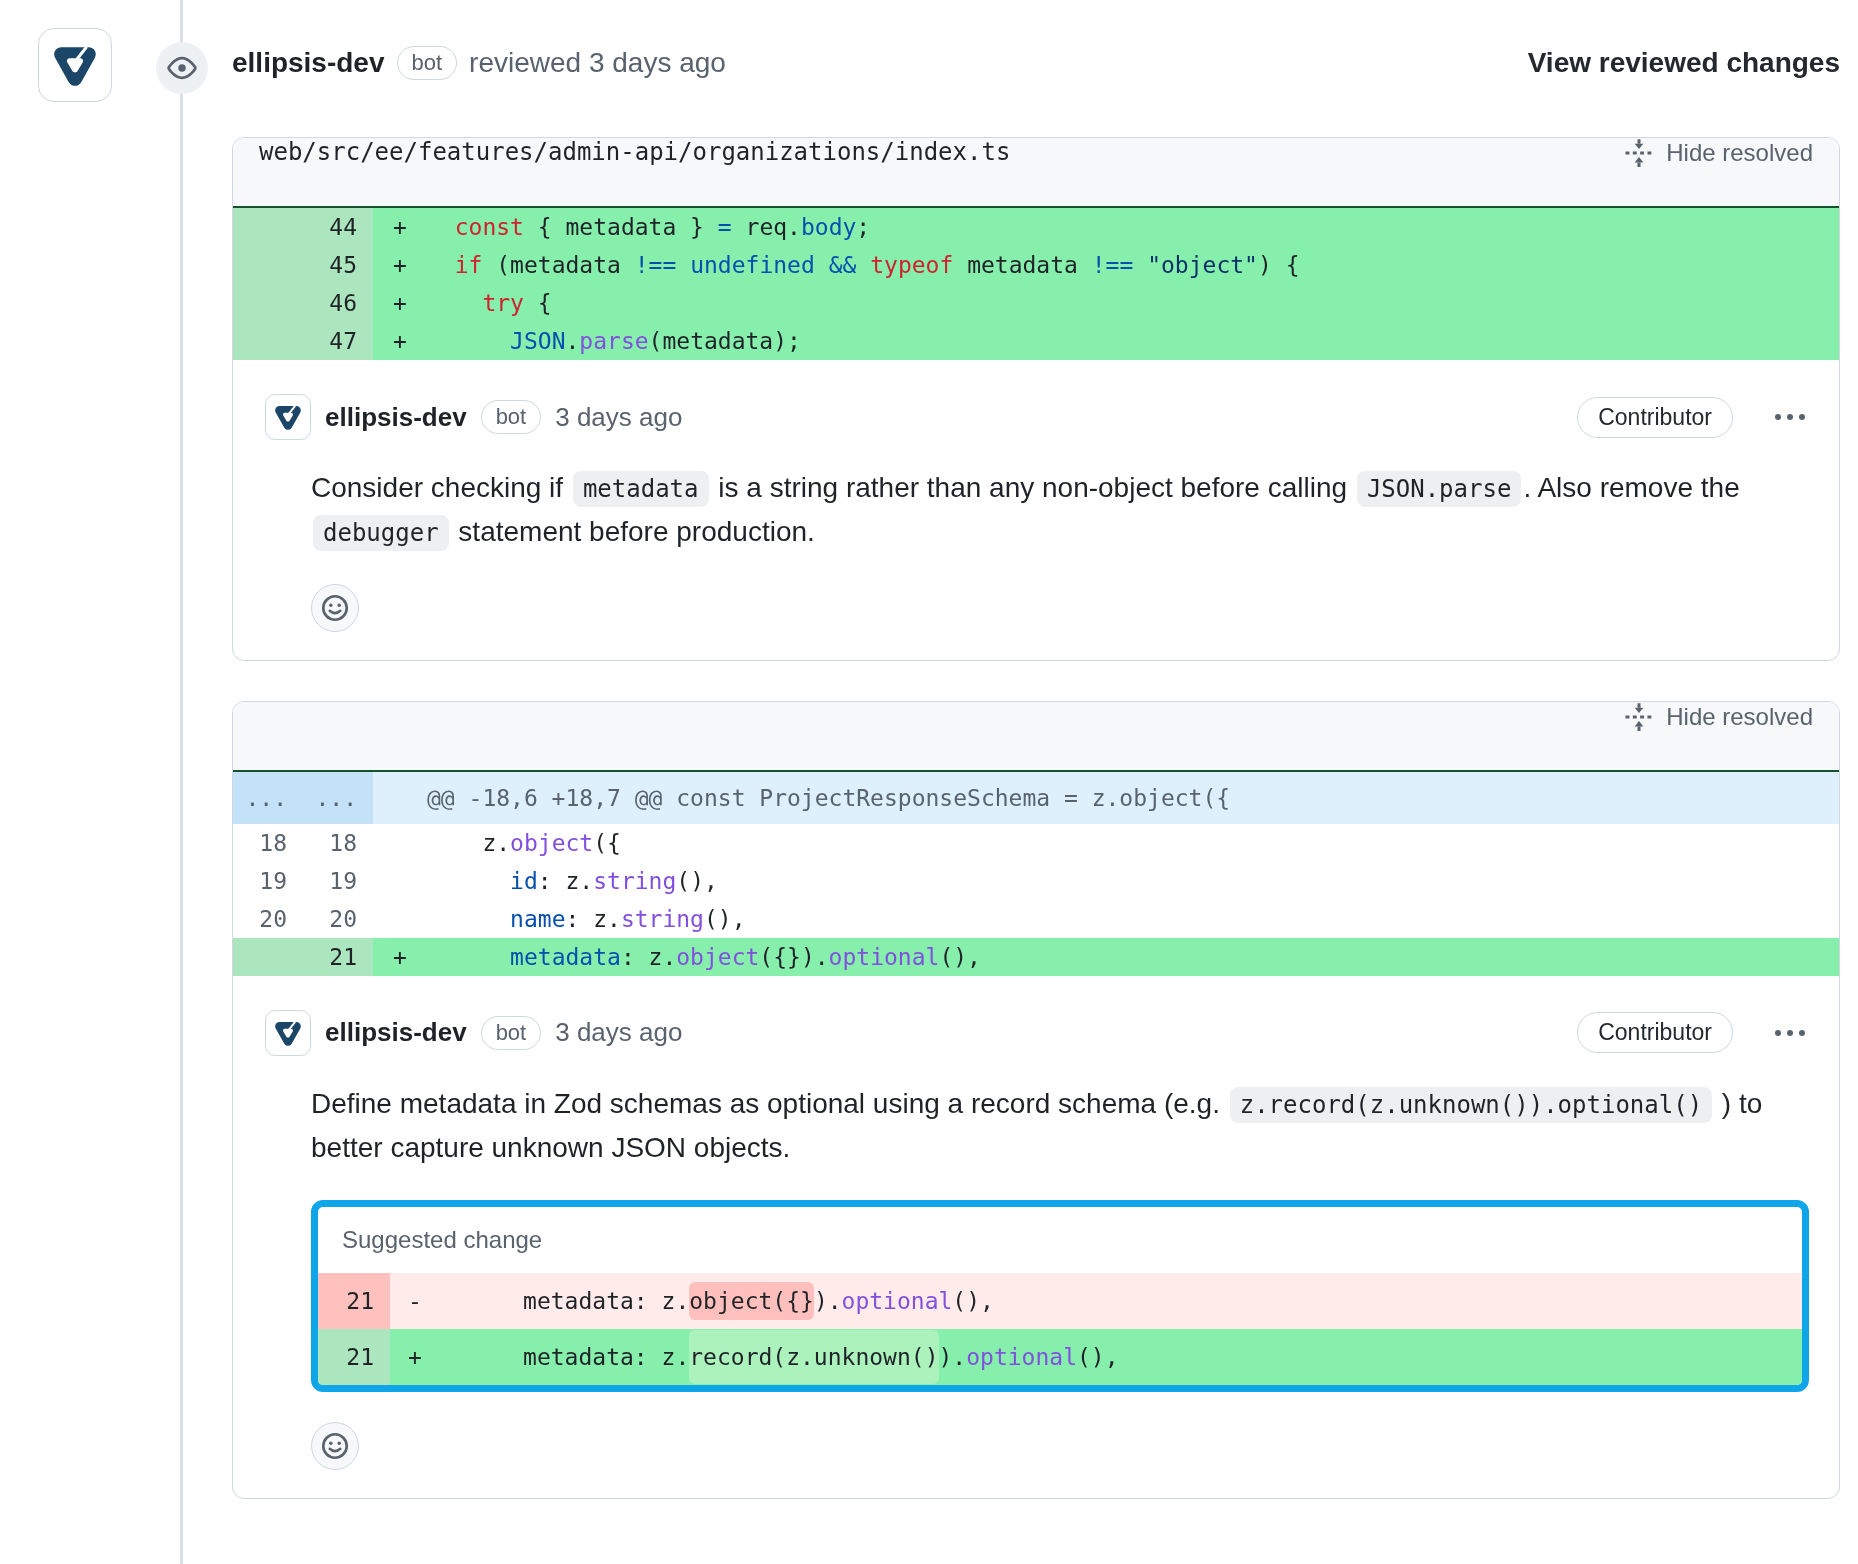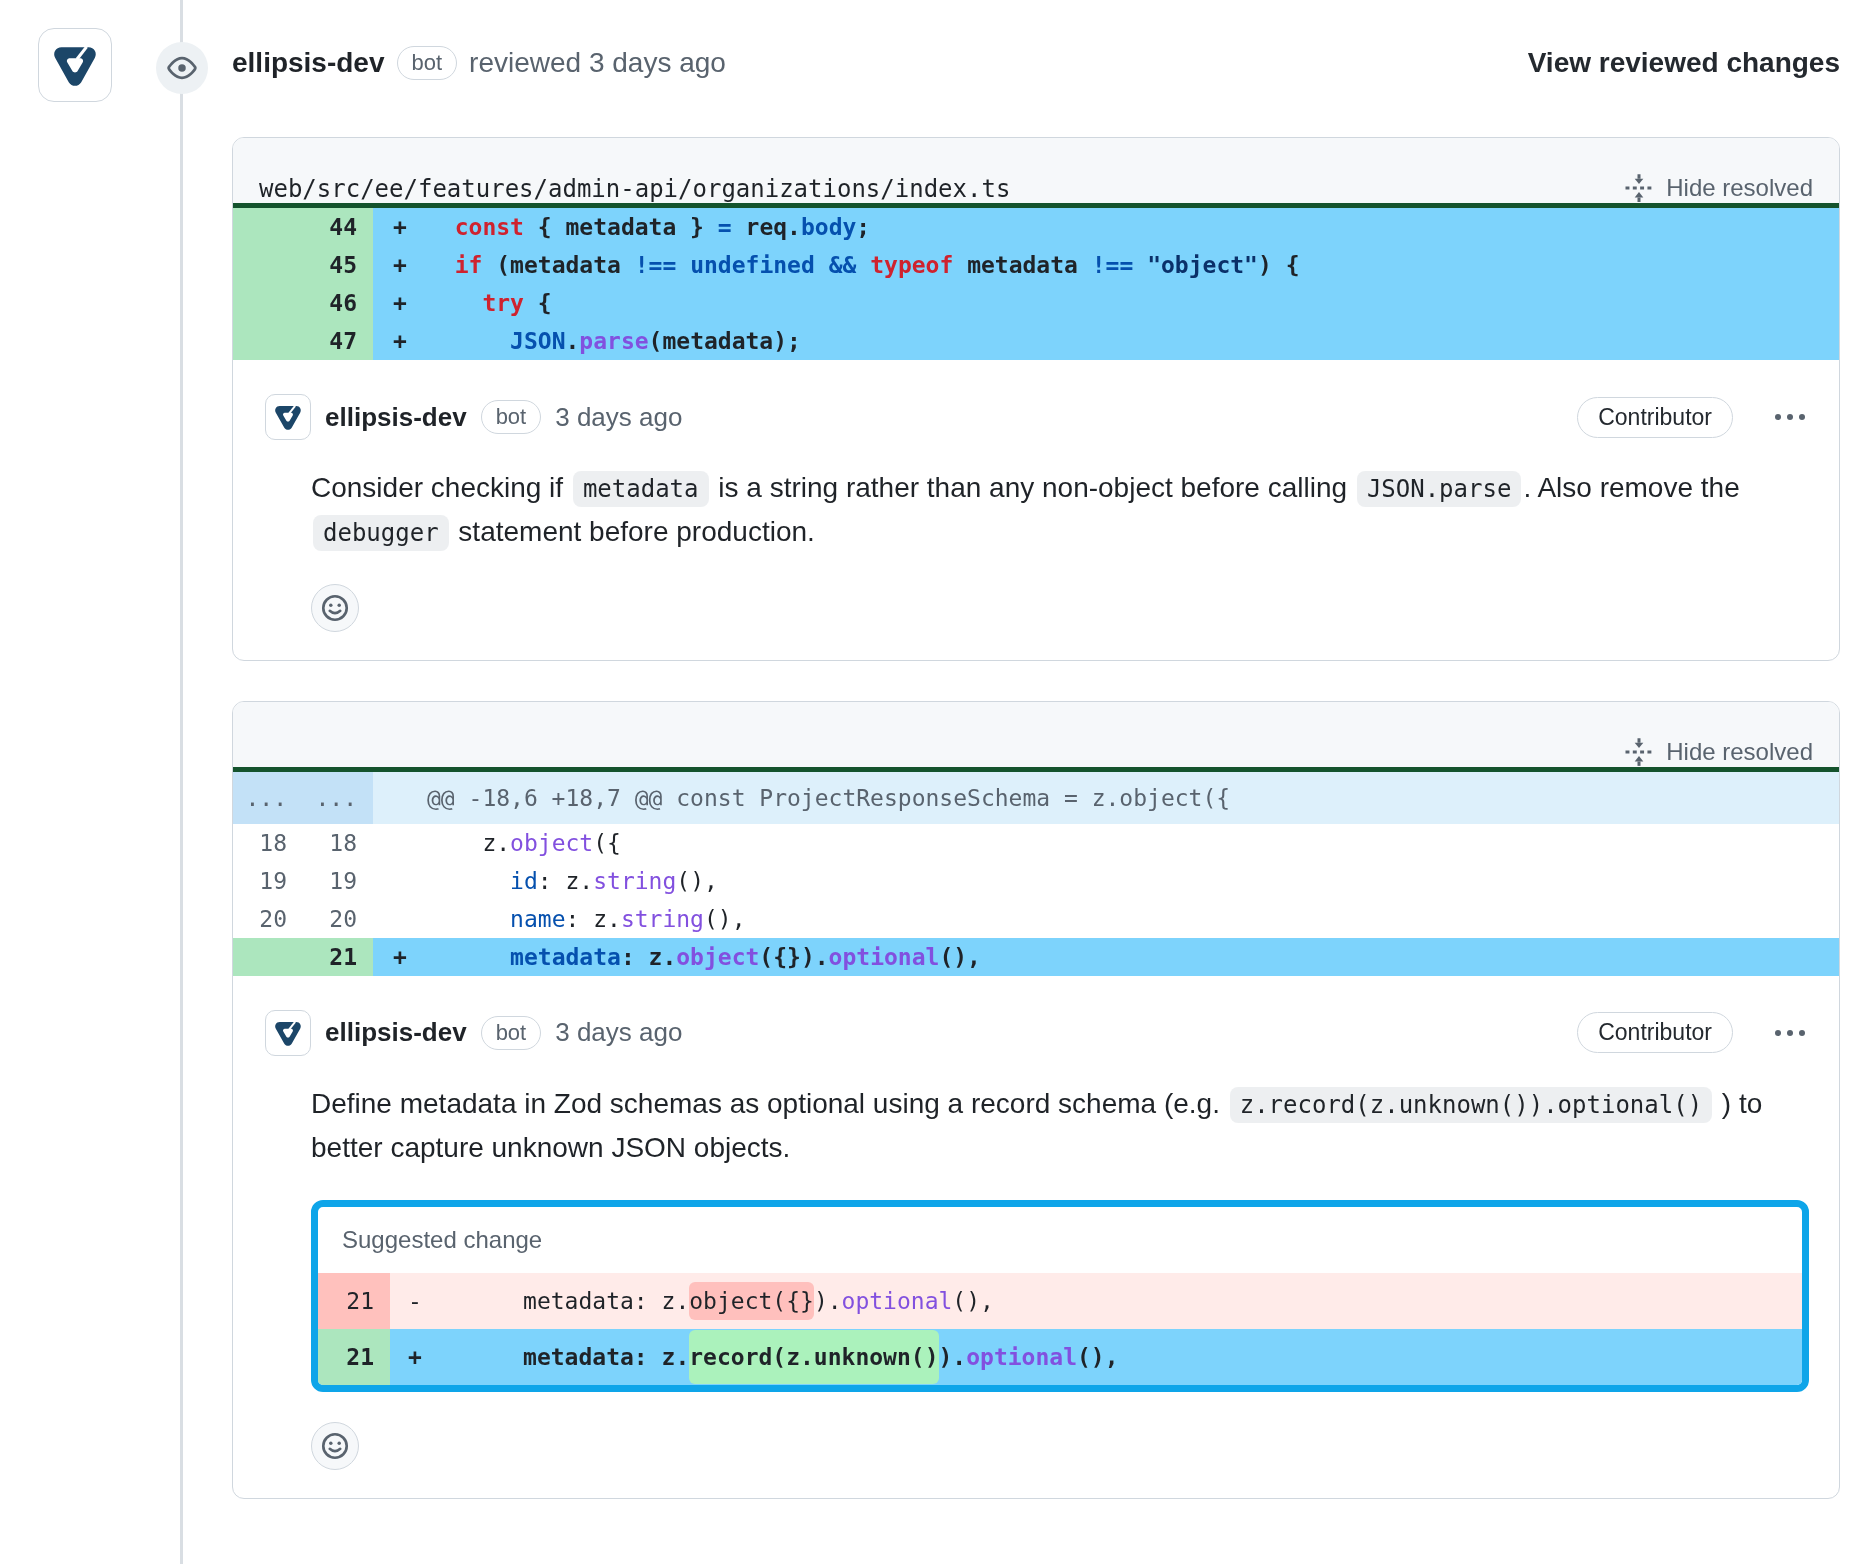--- a/index.html
+++ b/index.html
@@ -34,33 +34,33 @@
   .flex-spacer { flex:1; }
   .view-link { font-weight:600; color:#24292f; cursor:pointer; }
 
   
   .thread-card {
     margin:33px 18px 0 232px; border:1px solid #d0d7de; border-radius:12px;
     background:#fff; overflow:hidden;
   }
   .thread-card.second { margin-top:40px; }
   .card-header {
-    display:flex; align-items:flex-end; height:70px; padding:0 26px;
-    background:#f6f8fa; border-bottom:5px solid #14532d;
+    display:flex; align-items:flex-start; height:70px; padding:0 26px;
+    background:#f6f8fa; border-bottom:2px solid #14532d;
   }
   .file-path { font-size:24px; color:#1f2328; cursor:pointer; }
   .hide-resolved { display:flex; align-items:center; gap:12px; color:#59636e; font-size:24px; cursor:pointer; }
 
   
   .diff { font-family:"DejaVu Sans Mono","Liberation Mono",monospace; font-size:23px; }
   .diff-row { display:flex; height:38px; line-height:38px; background:#fff; }
   .diff-row .ln { flex:none; width:70px; text-align:right; padding-right:16px; color:#59636e; }
   .diff-row .sign { flex:none; width:54px; padding-left:20px; color:#1f2328; }
   .diff-row .code { flex:1; white-space:pre; overflow:hidden; }
-  .diff-row.add { background:#7dd3fc;font-weight:bold; }
+  .diff-row.add { background:#86efac; }
   .diff-row.add .ln { background:#ace6be; color:#1f2328; }
   .diff-row.hunk { background:#ddf0fb; height:52px; line-height:52px; color:#59636e; }
   .diff-row.hunk .ln { background:#c3e1f7; color:#59636e; }
   .diff-row.del { background:#ffebe9; }
   .diff-row.del .ln { background:#ffc1bd; color:#1f2328; }
 
   .tk-pl { color:#1f2328; }
   .tk-kw { color:#cf222e; }
   .tk-fn { color:#8250df; }
   .tk-cn { color:#0550ae; }

